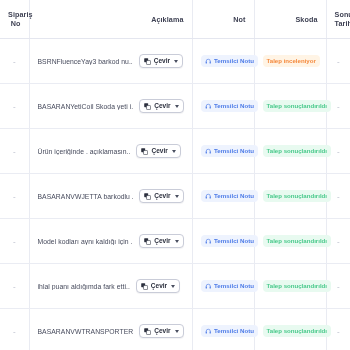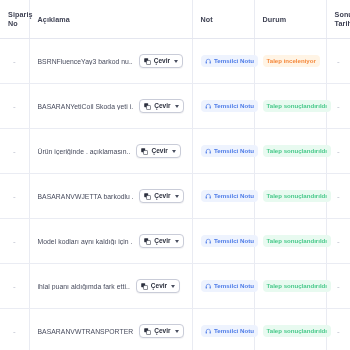--- a/index.html
+++ b/index.html
@@ -28,21 +28,21 @@
     table-layout: fixed;
     width: 350px;
   }
 
   
   thead th {
     background: #ffffff;
     font-size: 7.2px;
     font-weight: bold;
     color: #3f4254;
-    text-align: left;
+    text-align: right;
     vertical-align: middle;
     padding: 0 8px;
     height: 38px;
     border-bottom: 1px solid #e4e6ef;
     border-right: 1px solid #e9ebf2;
     line-height: 1.25;
     letter-spacing: .1px;
     white-space: pre-line;
   }
   thead th.last { border-right: none; }
@@ -173,21 +173,21 @@
       <col class="c-note">
       <col class="c-status">
       <col class="c-date">
     </colgroup>
     <thead>
       <tr>
         <th>Sipariş
 No</th>
         <th>Açıklama</th>
         <th>Not</th>
-        <th>Durum</th>
+        <th>Skoda</th>
         <th class="last">Sonuç
 Tarihi</th>
       </tr>
     </thead>
     <tbody id="tbody">
         <tr>
           <td class="center">
             <span class="dash">-</span>
           </td>
           <td>

